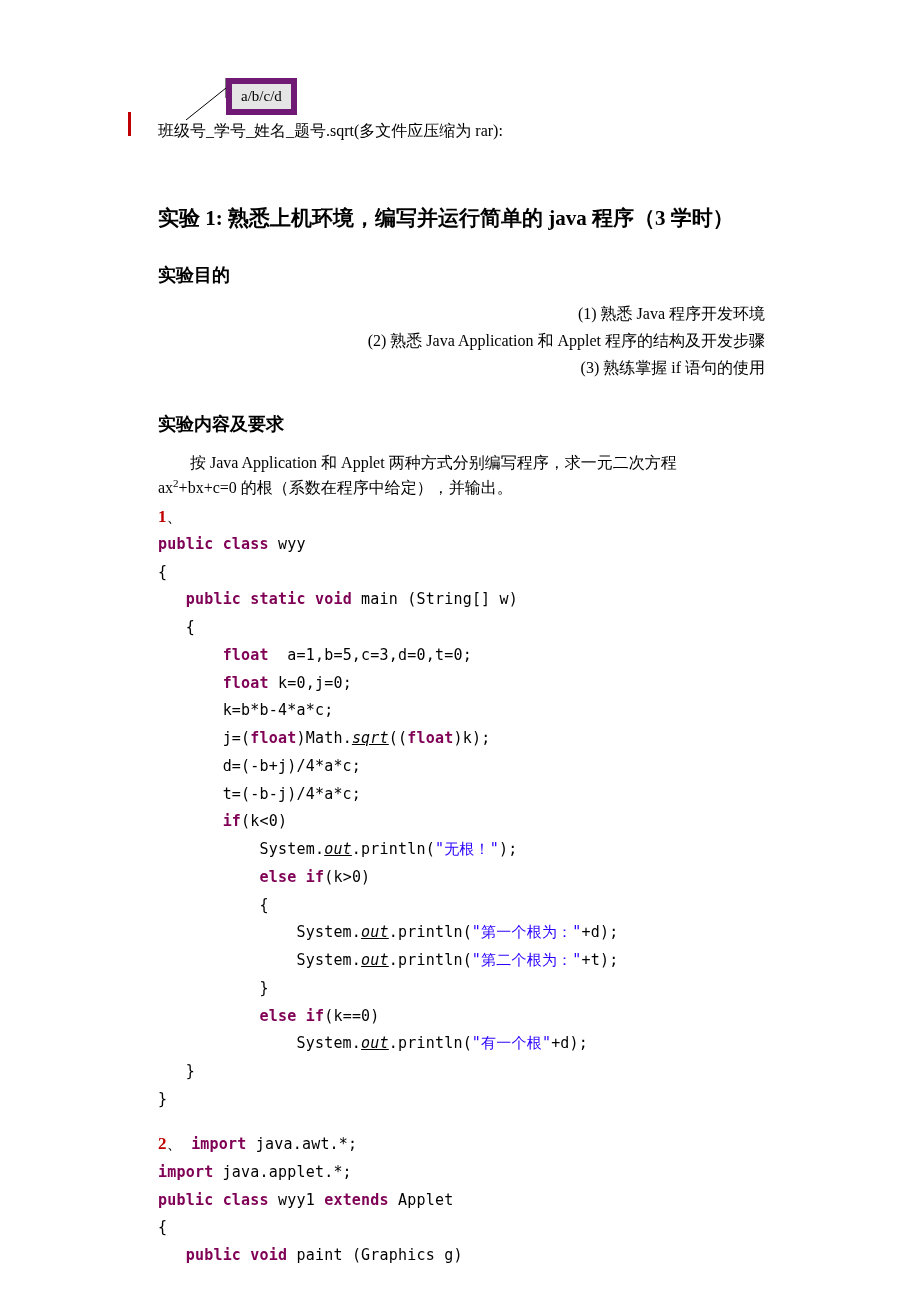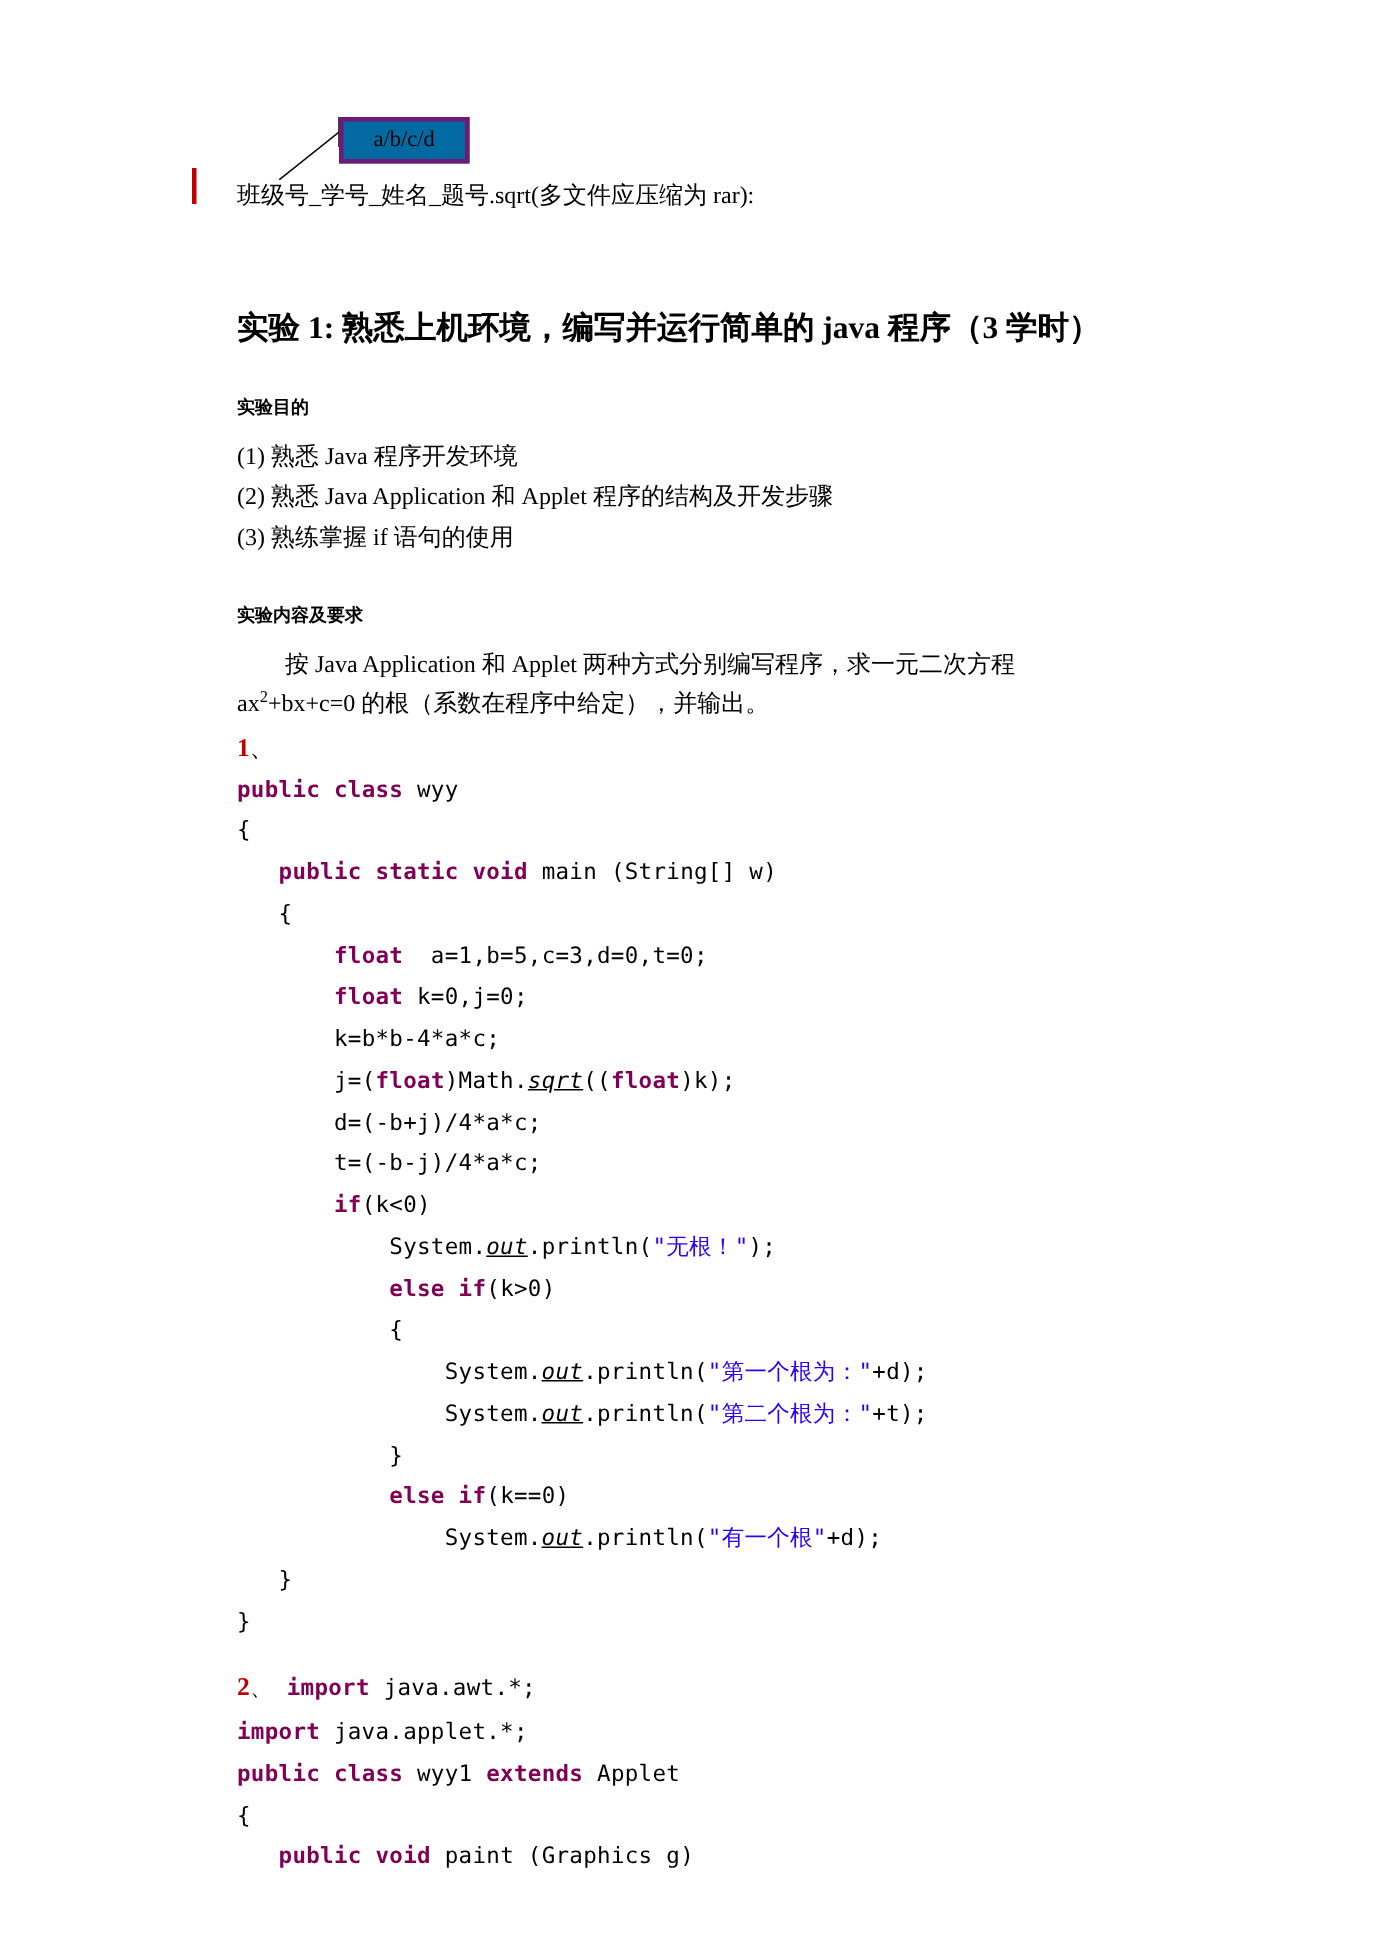--- a/index.html
+++ b/index.html
@@ -13,25 +13,25 @@
       padding: 78px 155px 40px 158px;
     }
     .callout-area {
       position: relative;
       height: 50px;
     }
     .callout-box {
       position: absolute;
       left: 68px;
       top: 0;
-      border: 3px solid #701a75;
-      padding: 1px 20px;
+      border: 6px solid #701a75;
+      padding: 1px 9px;
       font-family: "Times New Roman", serif;
       font-size: 15px;
-      background: #0369a1;
+      background: #e5e5e5;
     }
     .callout-line {
       position: absolute;
       left: 28px;
       top: 0;
       width: 40px;
       height: 42px;
     }
     .red-bar {
       position: absolute;
@@ -47,28 +47,28 @@
       font-size: 16px;
     }
     h1 {
       font-size: 21px;
       font-weight: bold;
       margin-top: 58px;
       margin-bottom: 28px;
       font-family: "SimSun", "宋体", "Times New Roman", serif;
     }
     h2 {
-      font-size: 12px;
+      font-size: 18px;
       font-weight: bold;
       margin-top: 4px;
       margin-bottom: 12px;
       font-family: "SimSun", "宋体", serif;
     }
     .body-list { margin-bottom: 30px; }
-    .body-list div { margin-bottom: 2px; }
+    .body-list div { margin-bottom: 2px; text-align: right; }
     .content-desc { margin-top: 4px; margin-bottom: 3px; }
     .sup { font-size: 11px; vertical-align: super; font-family: "Times New Roman", serif; }
     .indent { text-indent: 2em; }
     .code-num {
       font-family: "Times New Roman", serif;
       font-weight: bold;
       color: #c00000;
       font-size: 17px;
     }
     .code-punct { color: #000; font-family: "SimSun", serif; font-weight: normal; }

